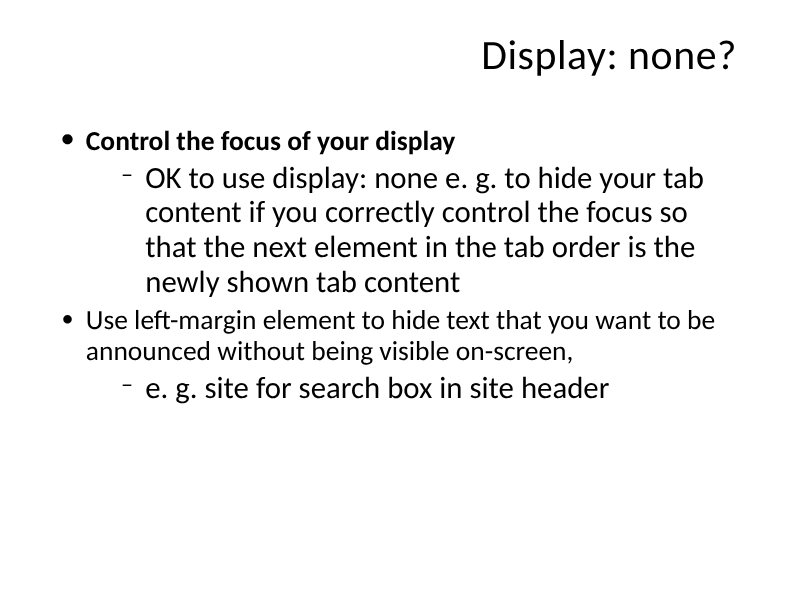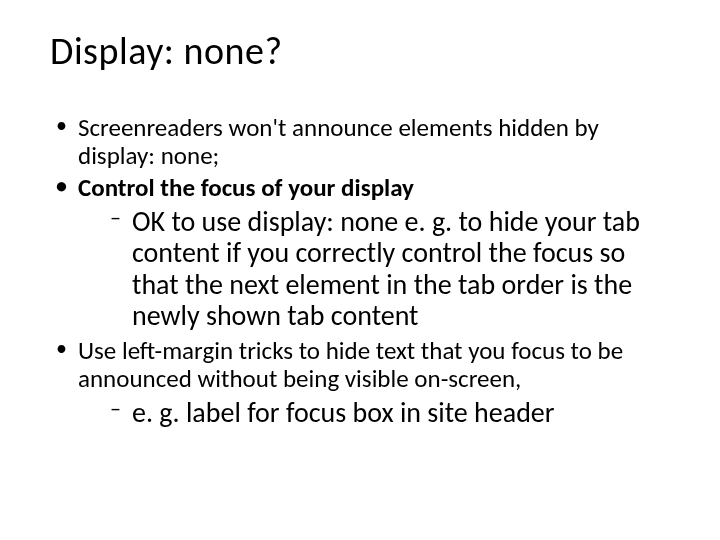--- a/index.html
+++ b/index.html
@@ -10,21 +10,21 @@
     body {
       width: 720px;
       height: 540px;
       background: #ffffff;
       font-family: Calibri, "Segoe UI", Arial, sans-serif;
       color: #000000;
       padding: 28px 50px 40px 50px;
       overflow: hidden;
     }
     .title {
-      text-align: left;
+      text-align: right;
       font-size: 38px;
       font-weight: 400;
       margin-bottom: 40px;
       letter-spacing: 0.5px;
     }
     ul.level1 {
       list-style: none;
       padding-left: 0;
     }
     ul.level1 > li {
@@ -65,32 +65,29 @@
       top: 0;
       font-size: 22px;
     }
   </style>
 </head>
 <body>
 
 <h1 class="title">Display: none?</h1>
 
 <ul class="level1">
-  <li>
-    <span>Screenreaders won't announce elements hidden by display: none;</span>
-  </li>
   <li class="bold">
     <span>Control the focus of your display</span>
     <ul class="level2">
       <li>
         <span>OK to use display: none e. g. to hide your tab content if you correctly control the focus so that the next element in the tab order is the newly shown tab content</span>
       </li>
     </ul>
   </li>
   <li>
-    <span>Use left-margin tricks to hide text that you focus to be announced without being visible on-screen,</span>
+    <span>Use left-margin element to hide text that you want to be announced without being visible on-screen,</span>
     <ul class="level2">
       <li>
-        <span>e. g. label for focus box in site header</span>
+        <span>e. g. site for search box in site header</span>
       </li>
     </ul>
   </li>
 </ul>
 
 </body></html>

